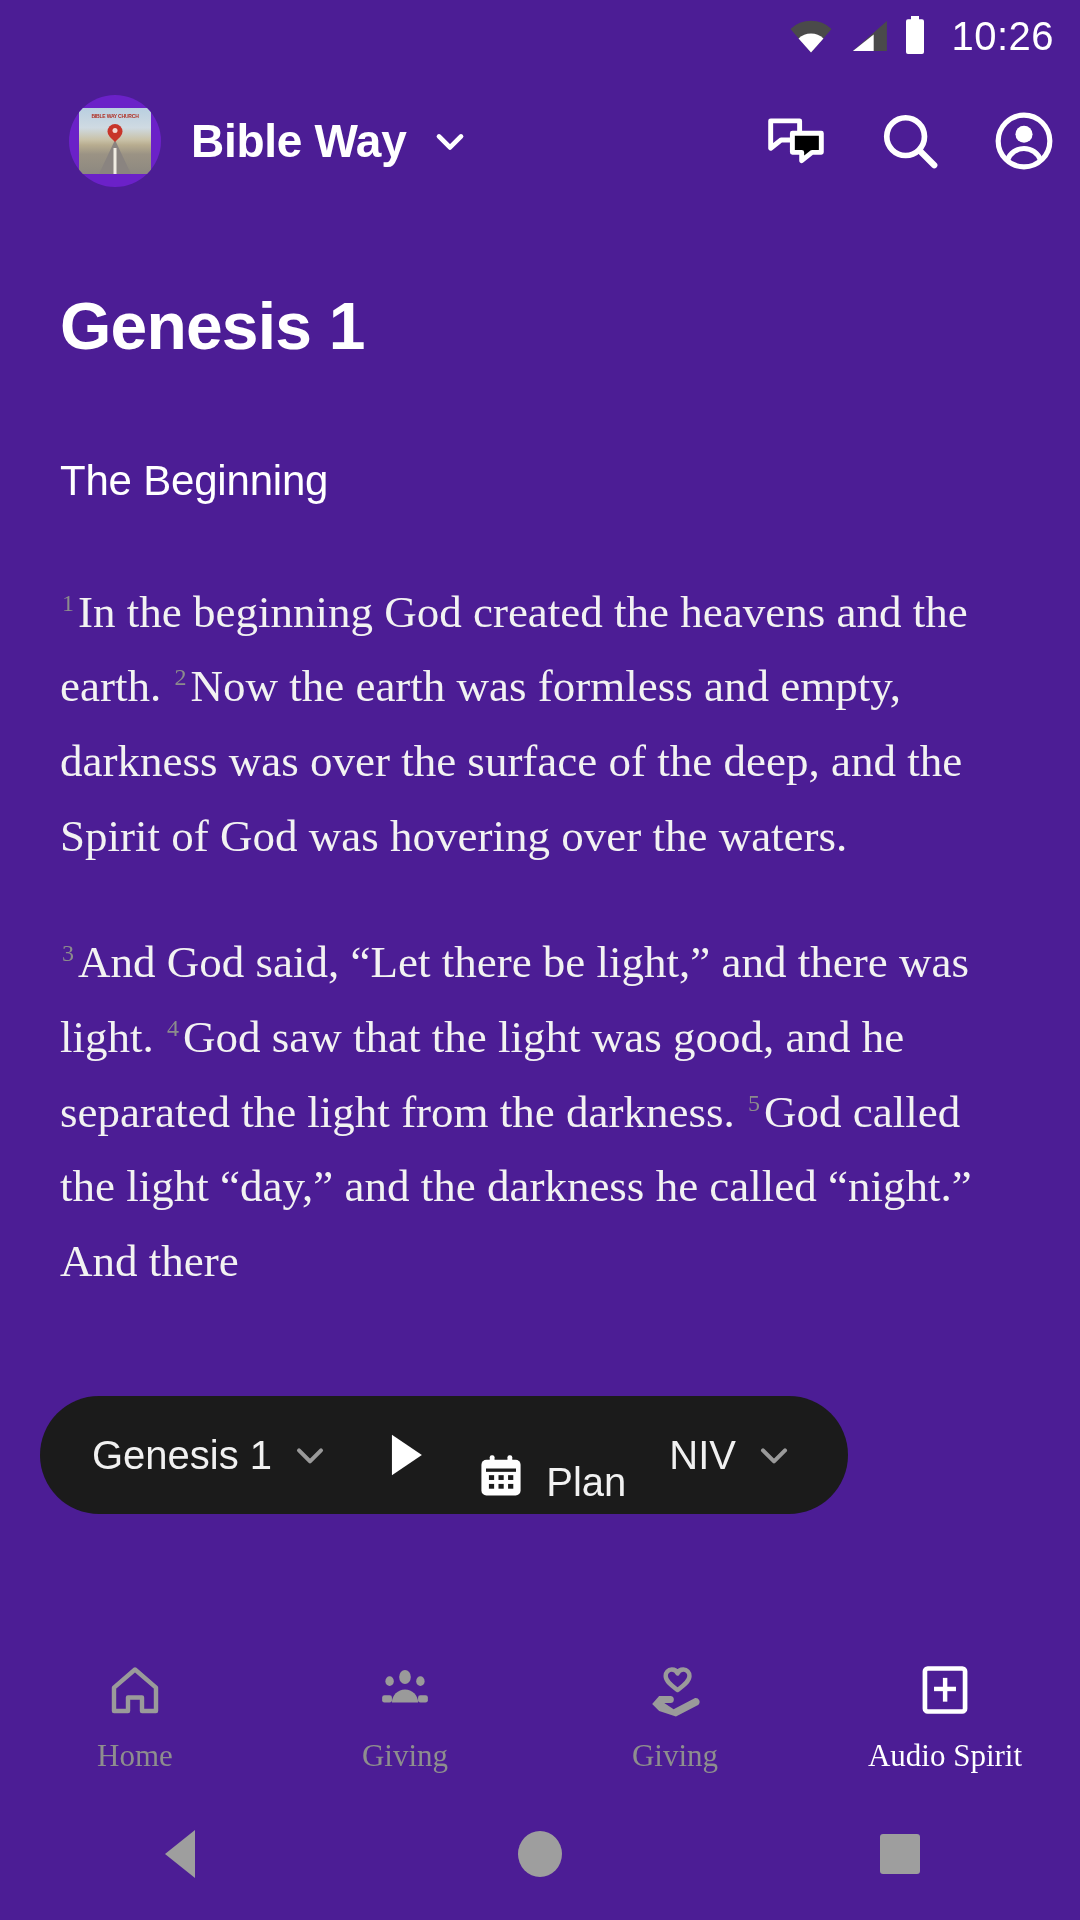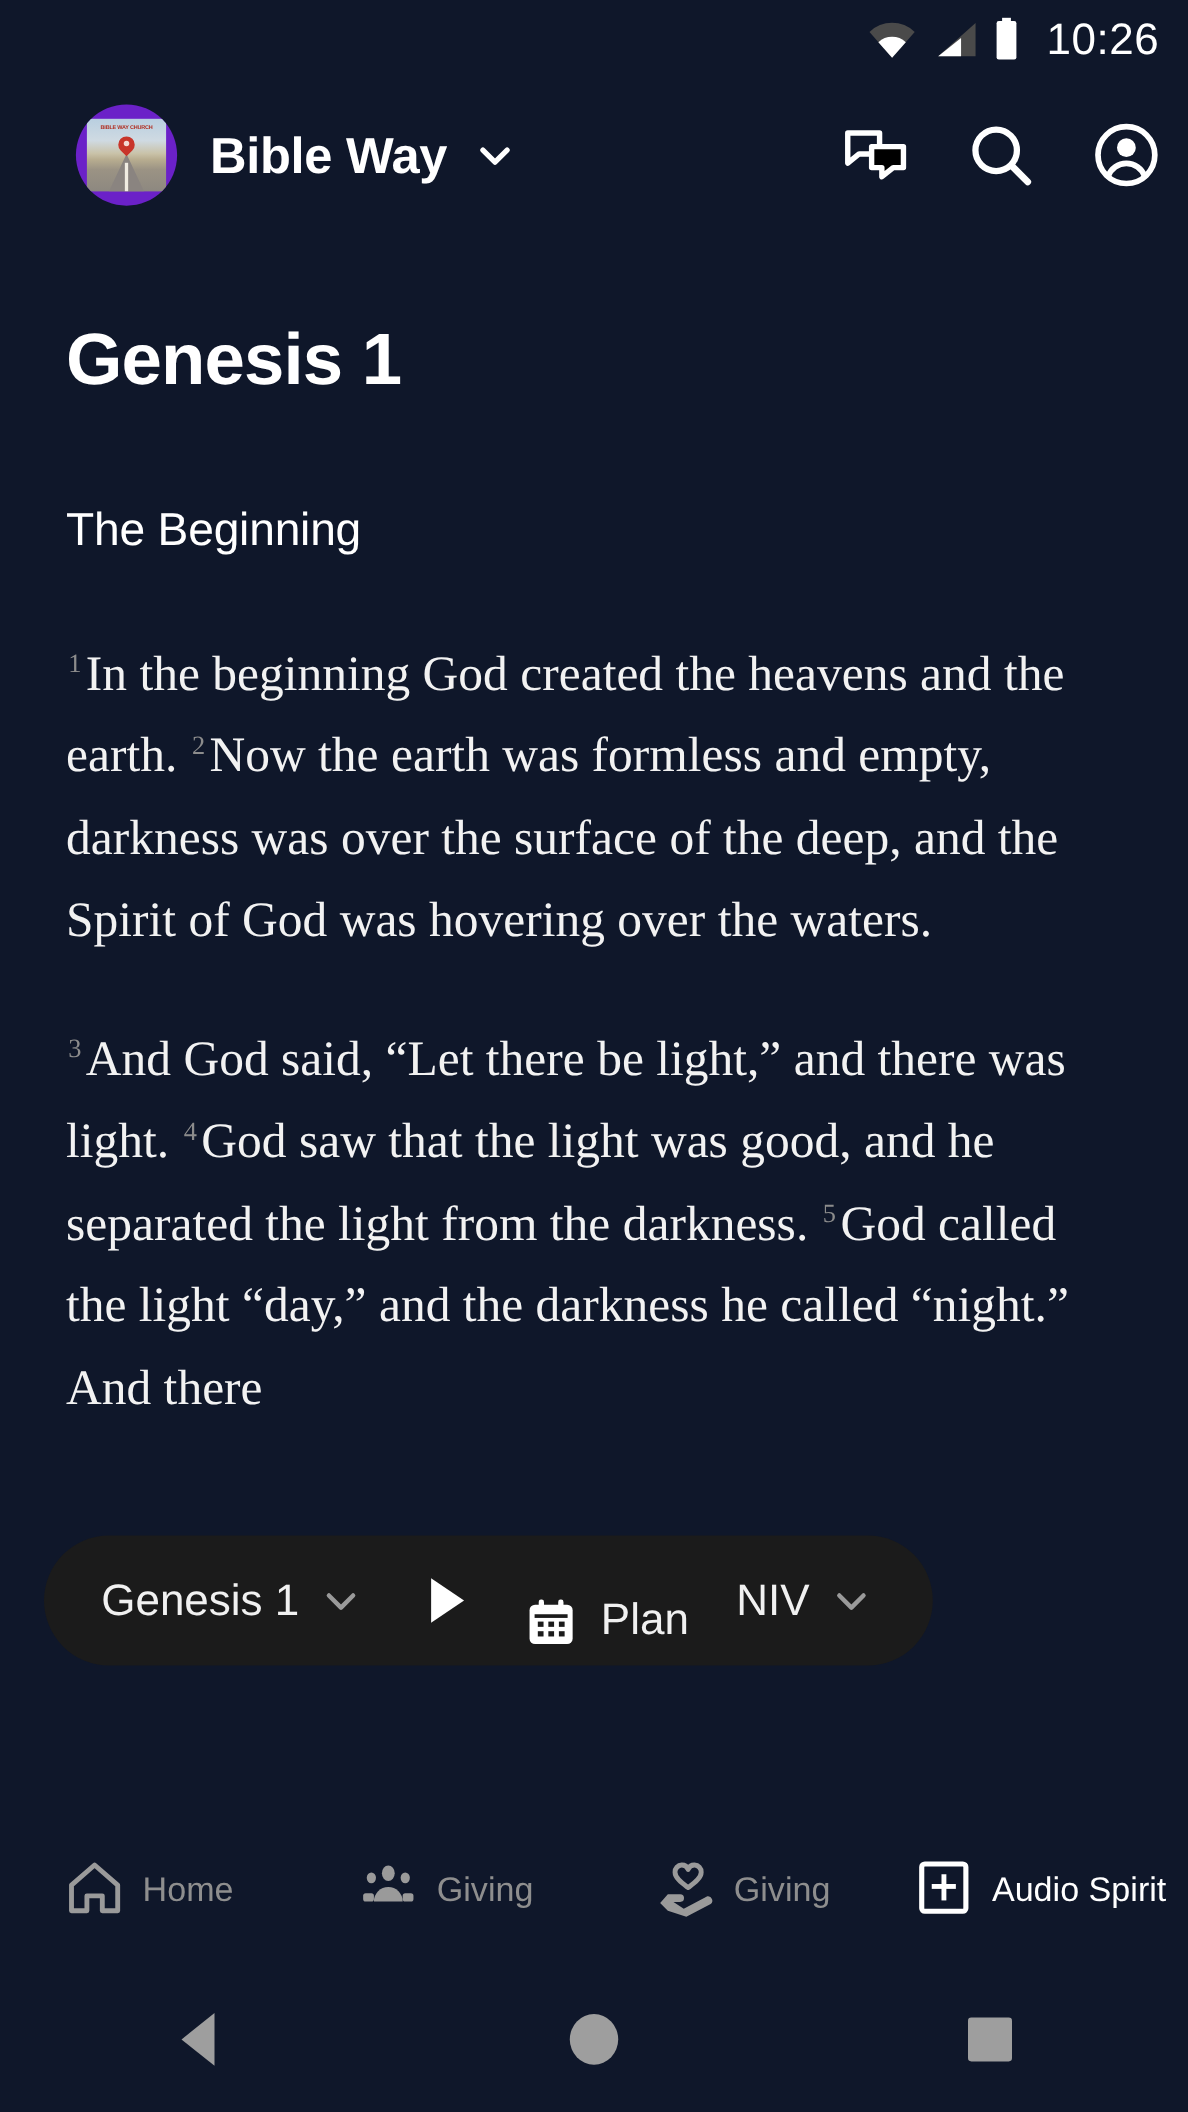--- a/index.html
+++ b/index.html
@@ -2,21 +2,21 @@
 <html><head>
 <meta charset="utf-8">
 <style>
   * { margin:0; padding:0; box-sizing:border-box; }
   html, body {
     width:1080px; height:1920px;
     background:#000; overflow:hidden;
     font-family:"Liberation Sans", sans-serif;
     -webkit-font-smoothing:antialiased;
   }
-  .screen { position:relative; width:1080px; height:1920px; background:#0f172a; }
+  .screen { position:relative; width:1080px; height:1920px; background:#4c1d95; }
 
   
   .statusbar {
     position:absolute; top:0; left:0; width:1080px; height:72px;
     display:flex; align-items:center; justify-content:flex-end;
     padding-right:26px; gap:14px;
   }
   .sb-icon { display:flex; align-items:center; }
   .sb-time {
     color:#fff; font-size:40px; font-weight:400; letter-spacing:0.5px;
@@ -99,30 +99,30 @@
     position:absolute; left:40px; top:1396px;
     width:808px; height:118px; border-radius:60px;
     background:#1b1b1b;
     display:flex; align-items:center; justify-content:space-between;
     padding:0 52px;
   }
   .pill-group { display:flex; align-items:center; }
   .pill-label { color:#f1f1f1; font-size:40px; font-weight:400; white-space:nowrap; }
   .pill-chevron { margin-left:16px; display:flex; align-items:center; }
   .play-btn { display:flex; align-items:center; justify-content:center; }
-  .plan-group { display:flex; align-items:flex-start; gap:20px;margin-top:45px; }
+  .plan-group { display:flex; align-items:flex-end; gap:20px;margin-top:45px; }
 
   
   .bottomnav {
     position:absolute; bottom:132px; left:0; width:1080px; height:140px;
     display:flex; align-items:center;
   }
   .navitem {
-    flex:1 1 0; display:flex; 
-    align-items:center; justify-content:center; gap:16px;
+    flex:1 1 0; display:flex; flex-direction:column;
+    align-items:center; justify-content:center; gap:16px;font-family:Liberation Serif, serif;
   }
   .nav-label { font-size:31px; color:#8e8e8e; white-space:nowrap; }
   .navitem.active .nav-label { color:#ffffff; }
 
   
   .sysnav {
     position:absolute; bottom:0; left:0; width:1080px; height:132px;
     display:flex; align-items:center;
   }
   .sysitem { flex:1 1 0; display:flex; align-items:center; justify-content:center; }

